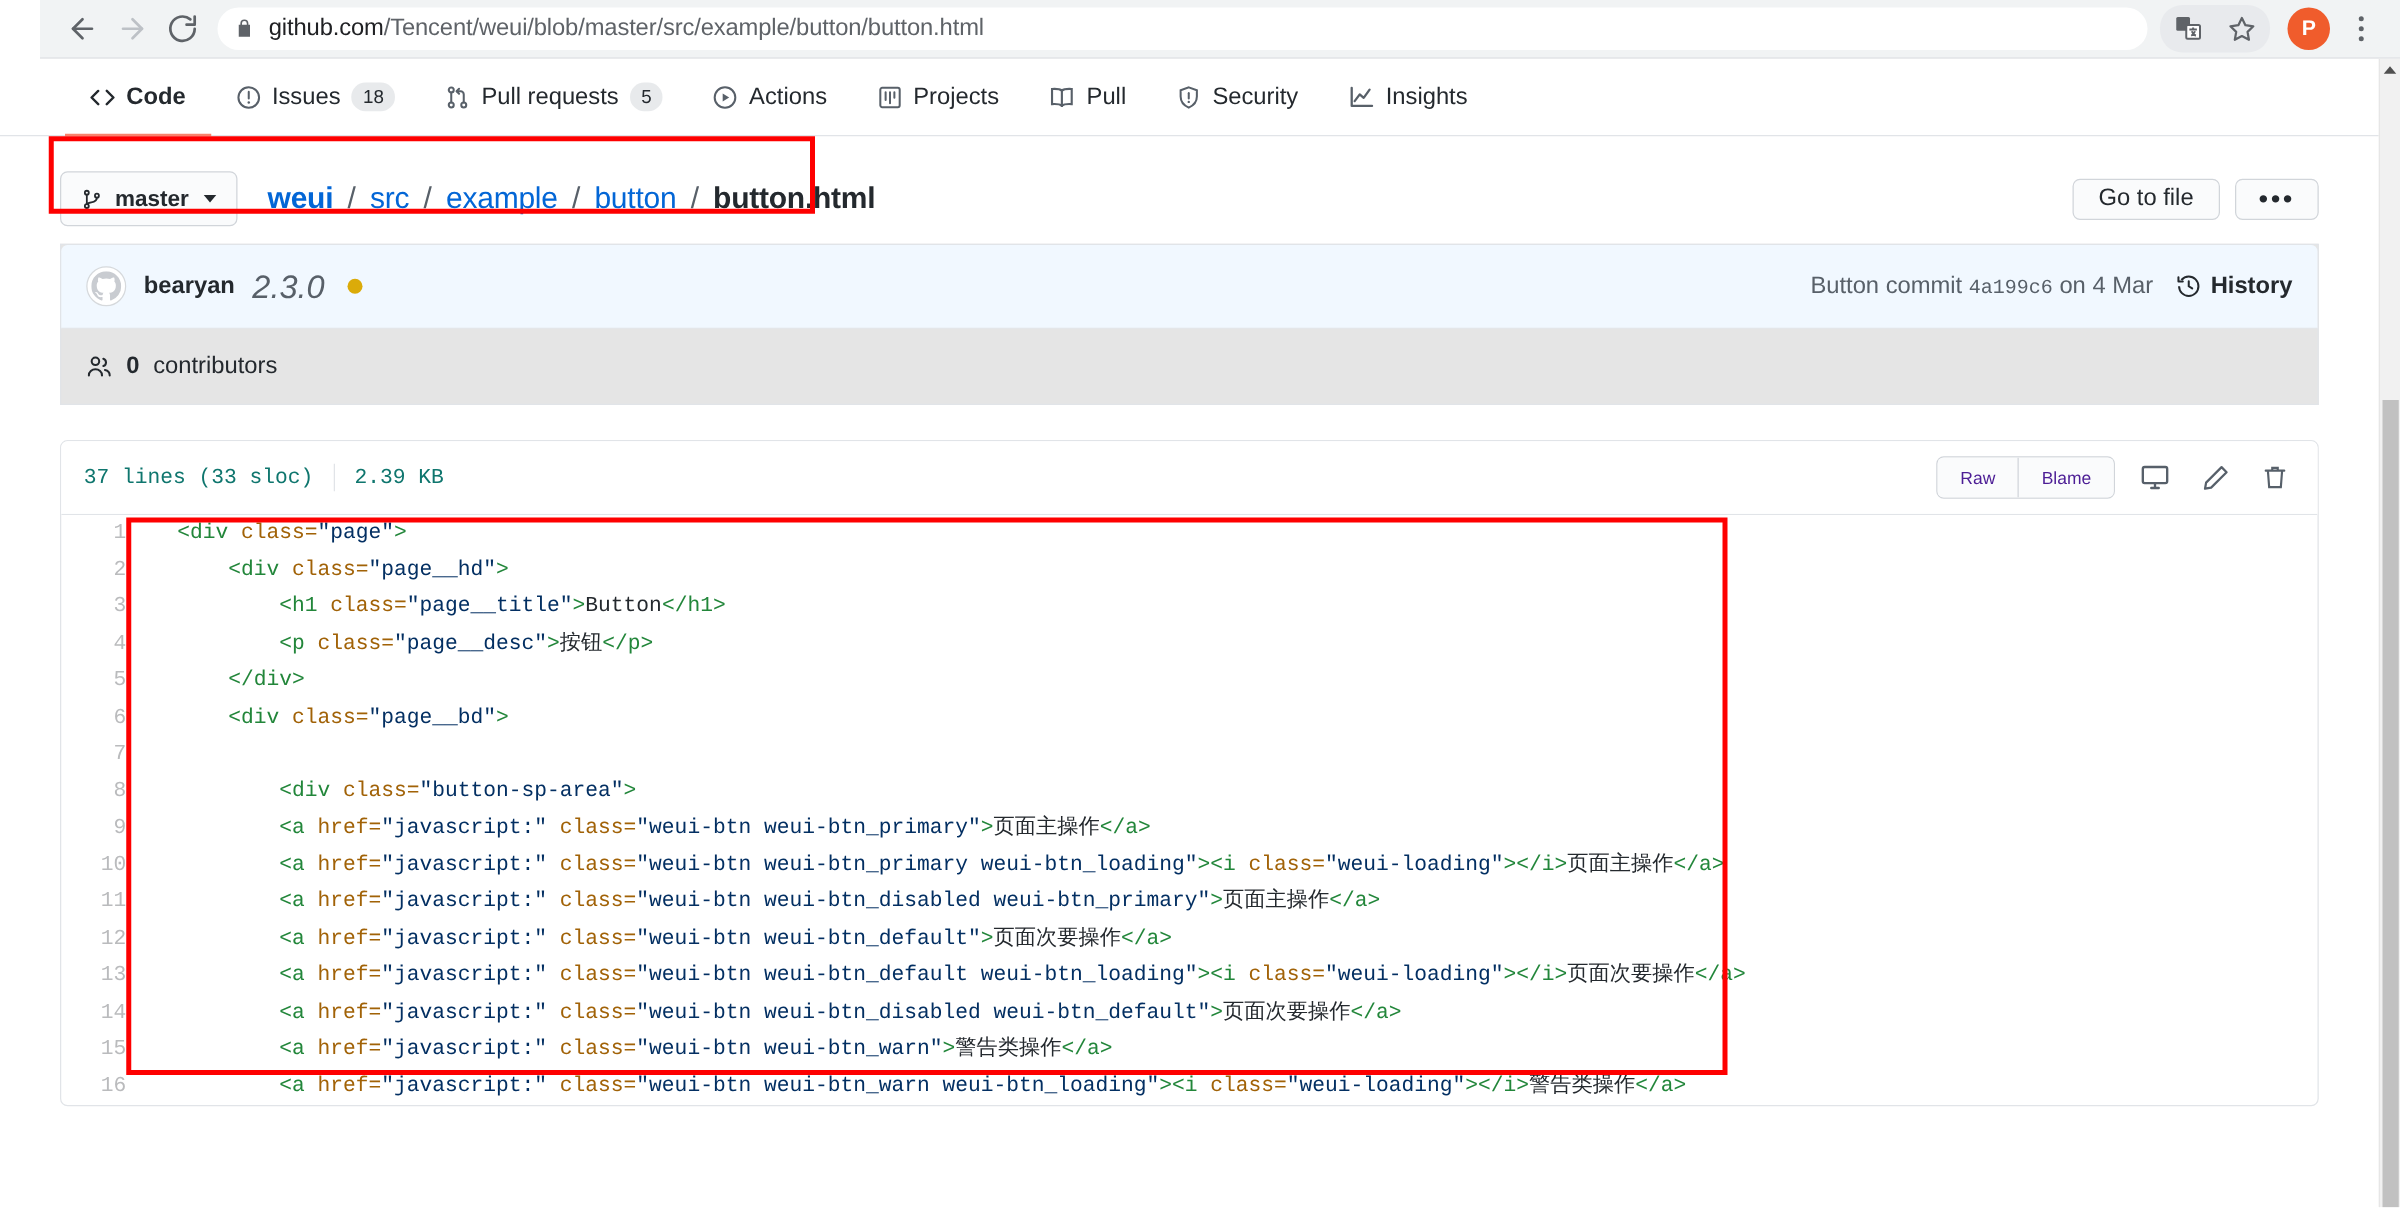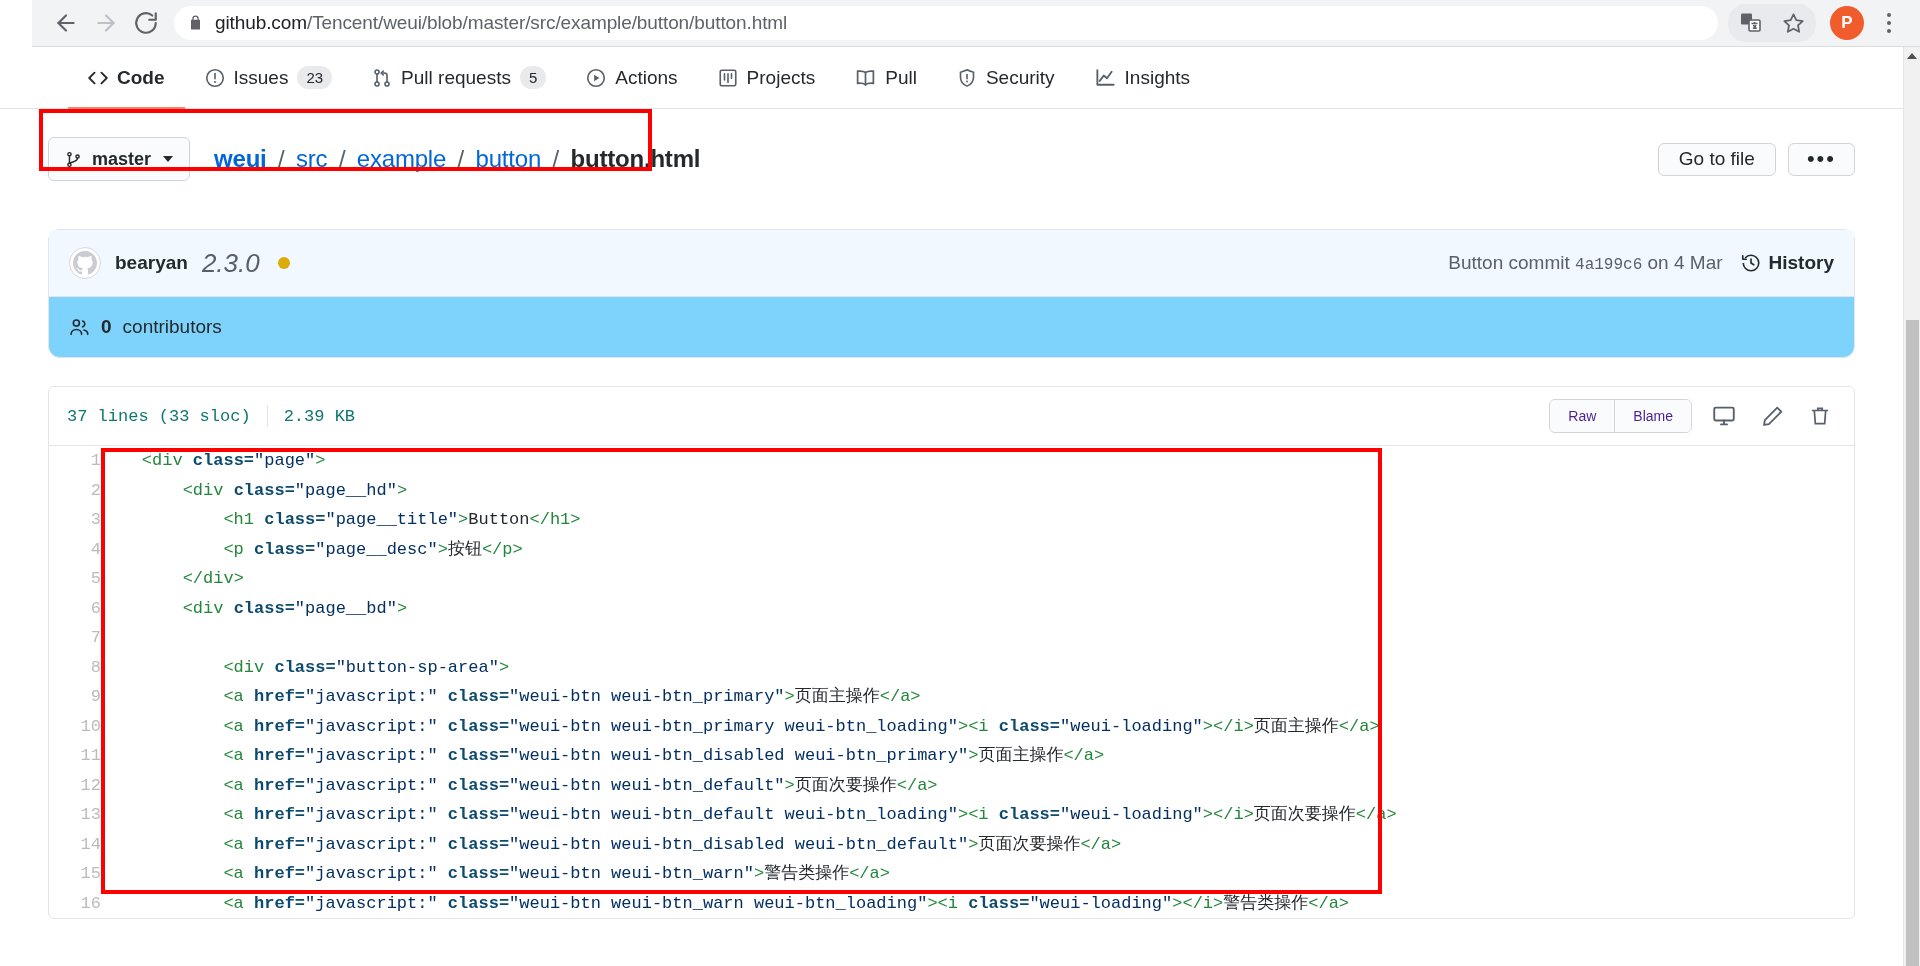--- a/index.html
+++ b/index.html
@@ -57,21 +57,21 @@
   }
   .kebab i { width:4px; height:4px; border-radius:50%; background:#5f6368; display:block; }
 
   
   .viewport { position:relative; width:1920px; height:919px; background:#fff; overflow:hidden; }
   .page-scroll { width:1903px; height:919px; position:relative; }
 
   
   .repo-nav {
     height:62px; border-bottom:1px solid #e1e4e8;
-    display:flex; align-items:stretch; padding:0 68px;
+    display:flex; align-items:stretch; padding:0 52px;
     background:#fff;
   }
   .repo-nav-item {
     display:flex; align-items:center; gap:9px;
     padding:0 20px; font-size:19px; color:#24292e;
     cursor:pointer; border-bottom:2px solid transparent;
     white-space:nowrap; position:relative; top:1px;
   }
   .repo-nav-item.active { font-weight:bold; border-bottom:2px solid #f9826c; }
   .repo-nav-item .counter {
@@ -108,21 +108,21 @@
   .head-actions { margin-left:auto; display:flex; align-items:center; gap:12px; }
   .btn-plain {
     height:33px; padding:0 20px; border:1px solid #d1d5da; border-radius:6px;
     background:#fafbfc; font-size:19px; color:#24292e; cursor:pointer;
     display:flex; align-items:center;
   }
   .btn-dots { padding:0 18px; letter-spacing:2px; color:#24292e; font-size:22px; }
 
   
   .box {
-    border:1px solid #e1e4e8; border-radius:12px; margin-top:42px; background:#7dd3fc;
+    border:1px solid #e1e4e8; border-radius:0; margin-top:8px; background:#e5e5e5;
   }
   .commit-row {
     background:#f1f8ff; border-bottom:1px solid #e1e4e8;
     border-radius:5px 5px 0 0;
     display:flex; align-items:center; padding:17px 20px; gap:14px;
   }
   .oct-avatar {
     width:32px; height:32px; border-radius:50%;
     background:#fff; border:1px solid #d6d9dc;
     display:flex; align-items:center; justify-content:center; flex:0 0 auto;
@@ -172,21 +172,21 @@
     width:52px; text-align:right; padding-right:12px;
     font-family:"Liberation Mono", monospace; font-size:17px;
     color:#babbbd; user-select:none; line-height:29.5px; height:29.5px;
   }
   td.cl {
     font-family:"Liberation Mono", monospace; font-size:17px;
     line-height:29.5px; height:29.5px; color:#24292e;
     white-space:pre; padding-left:14px; overflow:hidden;
   }
   .t { color:#22863a; }   
-  .a { color:#0c4a6e;font-weight:bold; }   
+  .a { color:#a16207; }   
   .s { color:#032f62; }   
   .x { color:#24292e; }   
 
   
   .scrollbar {
     position:absolute; right:0; top:0; width:17px; height:919px;
     background:#f1f1f1; border-left:1px solid #e6e6e6; z-index:20;
   }
   .sb-arrow {
     height:17px; display:flex; align-items:center; justify-content:center;
@@ -274,21 +274,21 @@
     </div>
     <div class="repo-nav-item">
       <span class="ico">
             <svg width="20" height="20" viewBox="0 0 16 16" fill="none" stroke="#586069" stroke-width="1.3">
               <circle cx="8" cy="8" r="6.6"></circle>
               <path d="M8 4.4v4.2" stroke-linecap="round"></path>
               <circle cx="8" cy="11.2" r=".8" fill="#586069" stroke="none"></circle>
             </svg>
           </span>
       <span>Issues</span>
-      <span class="counter">23</span>
+      <span class="counter">18</span>
     </div>
     <div class="repo-nav-item">
       <span class="ico">
             <svg width="20" height="20" viewBox="0 0 16 16" fill="none" stroke="#586069" stroke-width="1.3">
               <circle cx="4" cy="3.2" r="1.6"></circle>
               <circle cx="4" cy="12.8" r="1.6"></circle>
               <circle cx="12" cy="12.8" r="1.6"></circle>
               <path d="M4 4.8v6.4M12 11.2V6a2 2 0 00-2-2H7.6" stroke-linecap="round"></path>
               <path d="M9 2.4L7.4 4 9 5.6" stroke-linecap="round" stroke-linejoin="round"></path>
             </svg>

